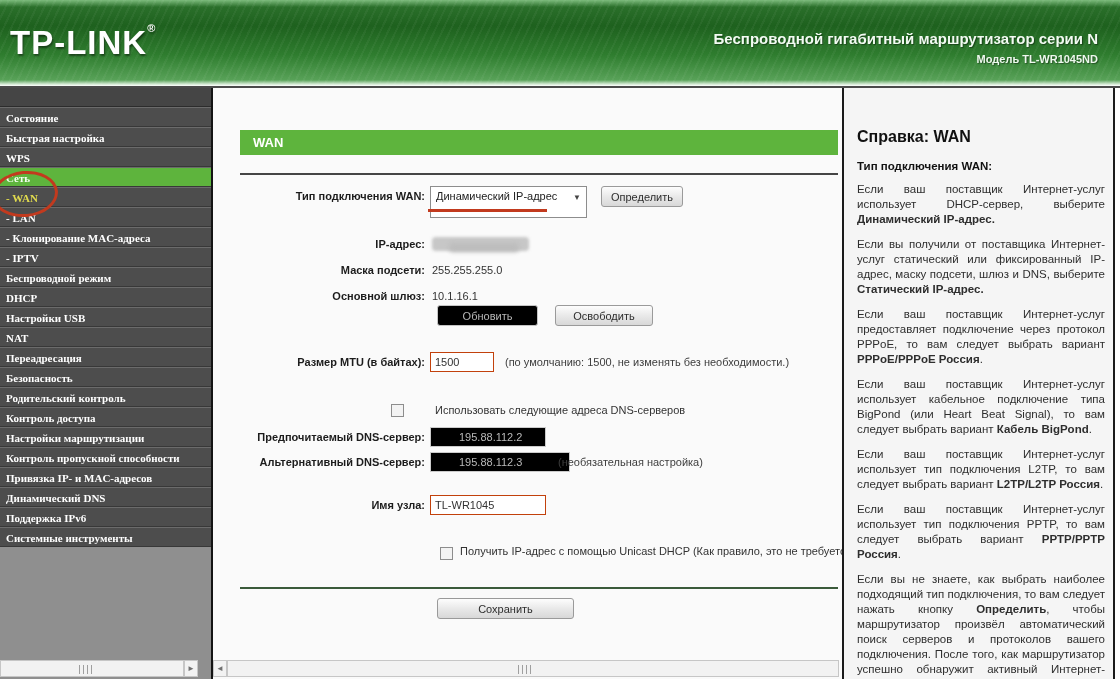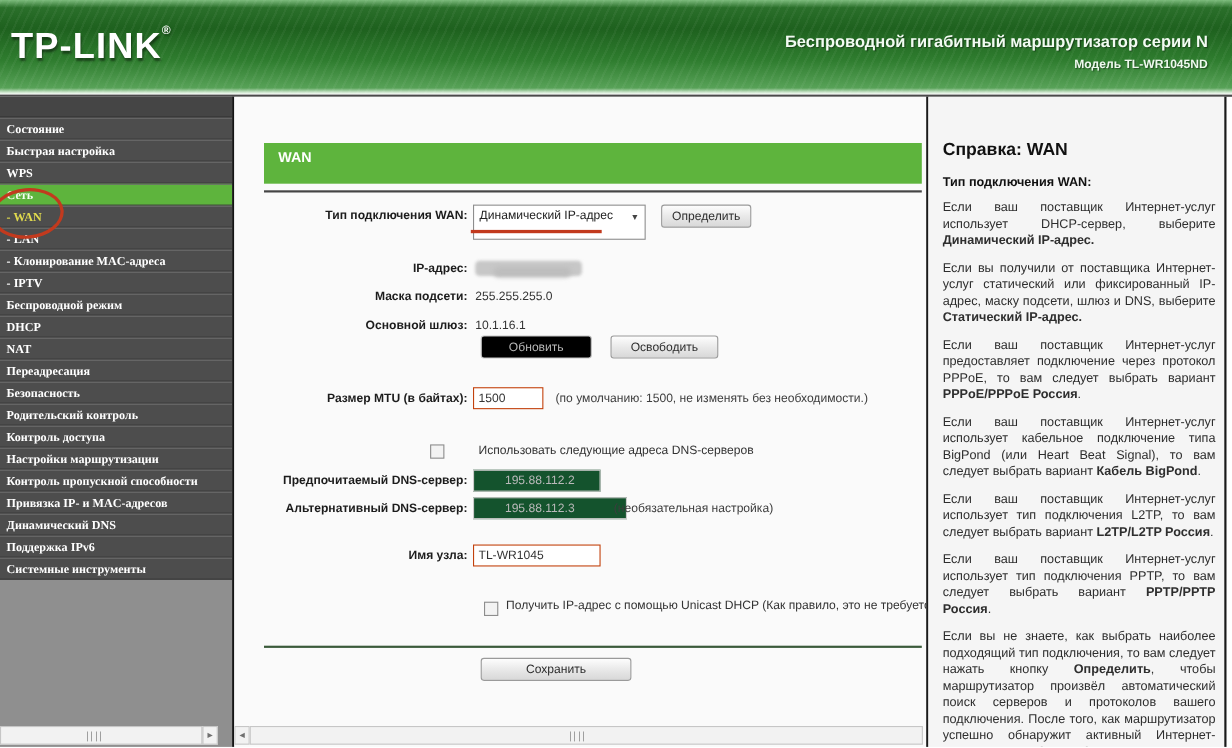--- a/index.html
+++ b/index.html
@@ -41,30 +41,30 @@
     border:3px solid #c23a1e;border-radius:50%;transform:rotate(-5deg);pointer-events:none;z-index:5;}
 
   
   .hscroll{position:absolute;height:17px;background:#f2f2f2;border:1px solid #c6c6c6;}
   .grip{position:absolute;top:4px;width:14px;height:9px;
     background:repeating-linear-gradient(90deg,#9f9f9f 0 1px,transparent 1px 4px);}
   .sb-btn{position:absolute;top:0;width:14px;height:17px;background:#f2f2f2;border:1px solid #c6c6c6;
     color:#707070;font-size:8px;line-height:15px;text-align:center;cursor:pointer;}
 
   
-  .wan-bar{position:absolute;left:27px;top:42px;width:598px;height:37px;background:#5eb43d;
+  .wan-bar{position:absolute;left:27px;top:42px;width:598px;height:25px;background:#5eb43d;
     color:#fff;font-size:13px;font-weight:bold;line-height:25px;padding-left:13px;}
   .sep{position:absolute;left:27px;width:598px;height:2px;background:#3c4a3c;}
   .flabel{position:absolute;left:20px;width:192px;text-align:right;
     font-size:11px;font-weight:bold;color:#1c1c1c;white-space:nowrap;}
   .fvalue{position:absolute;font-size:11px;color:#333;white-space:nowrap;}
   .fnote{position:absolute;font-size:11px;color:#3d3d3d;white-space:nowrap;}
   .tinput{position:absolute;height:20px;border:1px solid #c2410c;background:#fff;
     font-family:Liberation Sans, sans-serif;font-size:11px;color:#333;padding:0 4px;}
-  .tinput:disabled{color:#b9b9b9;border-color:#cbcbcb;background:#14532d;padding-left:28px;}
+  .tinput:disabled{color:#b9b9b9;border-color:#cbcbcb;background:#000000;padding-left:28px;}
   .fake-select{position:absolute;left:217px;top:98px;width:157px;height:32px;border:1px solid #8d8d8d;
     background:#fff;font-size:11px;color:#222;line-height:19px;padding:0 18px 0 5px;cursor:pointer;}
   .fake-select .arrow{position:absolute;right:5px;top:1px;font-size:8px;color:#444;}
   .btn{position:absolute;height:21px;background:linear-gradient(180deg,#fdfdfd,#e9e9e9 50%,#d8d8d8);
     border:1px solid #9a9a9a;border-radius:3px;font-family:"Liberation Sans",sans-serif;
     font-size:11px;font-weight:normal;color:#2e2e2e;text-align:center;cursor:pointer;padding:0;}
   .btn:disabled{color:#b7b7b7;border-color:#c4c4c4;background:#000000;cursor:default;}
   .cbox{position:absolute;width:13px;height:13px;border:1px solid #8d8d8d;background:#f3f3f3;cursor:pointer;}
   .red-underline{position:absolute;left:215px;top:121px;width:119px;height:3px;background:#c23a1e;z-index:4;}
   .censor{position:absolute;left:219px;top:149px;width:97px;height:14px;background:#c7c7c7;
@@ -101,20 +101,21 @@
           <div class="side-item">Состояние</div>
           <div class="side-item">Быстрая настройка</div>
           <div class="side-item">WPS</div>
           <div class="side-item active">Сеть</div>
           <div class="side-item selected">- WAN</div>
           <div class="side-item">- LAN</div>
           <div class="side-item">- Клонирование MAC-адреса</div>
           <div class="side-item">- IPTV</div>
           <div class="side-item">Беспроводной режим</div>
           <div class="side-item">DHCP</div>
+          <div class="side-item">Настройки USB</div>
           <div class="side-item">NAT</div>
           <div class="side-item">Переадресация</div>
           <div class="side-item">Безопасность</div>
           <div class="side-item">Родительский контроль</div>
           <div class="side-item">Контроль доступа</div>
           <div class="side-item">Настройки маршрутизации</div>
           <div class="side-item">Контроль пропускной способности</div>
           <div class="side-item">Привязка IP- и MAC-адресов</div>
           <div class="side-item">Динамический DNS</div>
           <div class="side-item">Поддержка IPv6</div>

